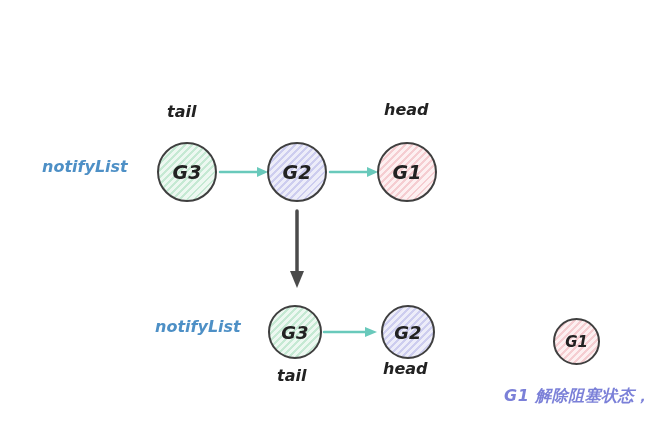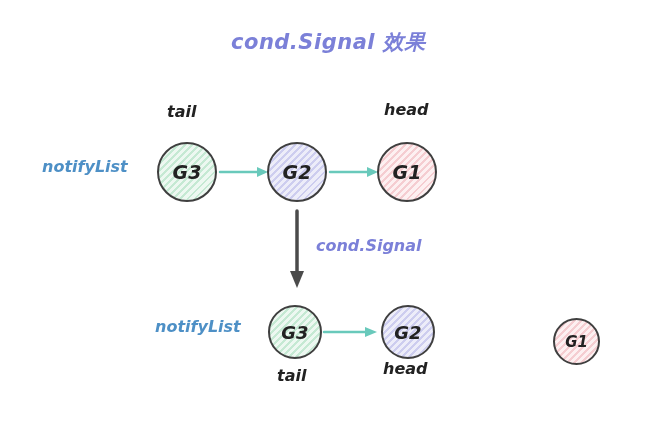--- a/index.html
+++ b/index.html
@@ -48,47 +48,46 @@
     <g>
       <line class="dark-line" x1="297" y1="211" x2="297" y2="272"></line>
       <polygon class="dark-head" points="297,288 290,271 304,271"></polygon>
     </g>
     <g>
       <line class="teal-line" x1="324" y1="332" x2="366" y2="332"></line>
       <polygon class="teal-head" points="377,332 365,327 365,337"></polygon>
     </g>
   </svg>
 
-  <div class="lbl hand title" style="left:231px;top:30px;">cond.Signal 效果</div>
 
   <div class="lbl hand ink" style="left:167px;top:102px;">tail</div>
   <div class="lbl hand ink" style="left:384px;top:100px;">head</div>
   <div class="lbl hand listlbl" style="left:42px;top:157px;">notifyList</div>
 
   <div class="node big green" style="left:157px;top:142px;">
       <span>G3</span>
     </div>
   <div class="node big purple" style="left:267px;top:142px;">
       <span>G2</span>
     </div>
   <div class="node big pink" style="left:377px;top:142px;">
       <span>G1</span>
     </div>
 
-  <div class="lbl hand siglbl" style="left:316px;top:236px;">cond.Signal</div>
 
   <div class="lbl hand listlbl" style="left:155px;top:317px;">notifyList</div>
 
   <div class="node mid green" style="left:268px;top:305px;">
       <span>G3</span>
     </div>
   <div class="node mid purple" style="left:381px;top:305px;">
       <span>G2</span>
     </div>
 
   <div class="lbl hand ink" style="left:277px;top:366px;">tail</div>
   <div class="lbl hand ink" style="left:383px;top:359px;">head</div>
 
   <div class="node small pink" style="left:553px;top:318px;">
       <span>G1</span>
     </div>
+  <div class="lbl hand caption" style="left:504px;top:386px;">G1 解除阻塞状态，</div>
 
 </div>
 
 </body></html>

